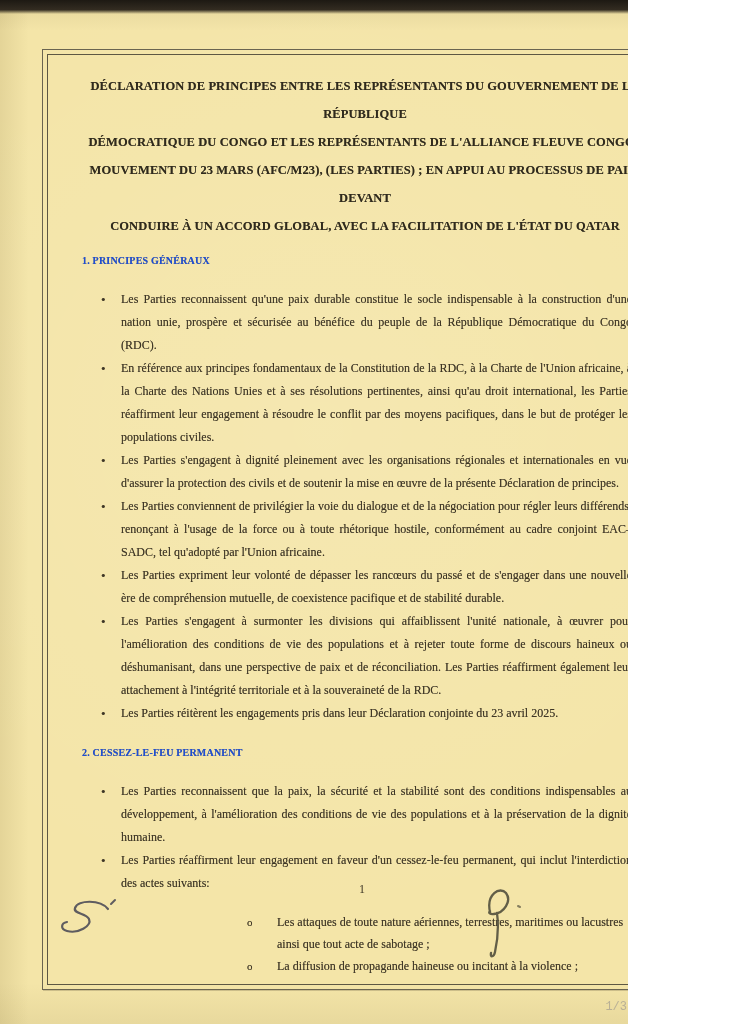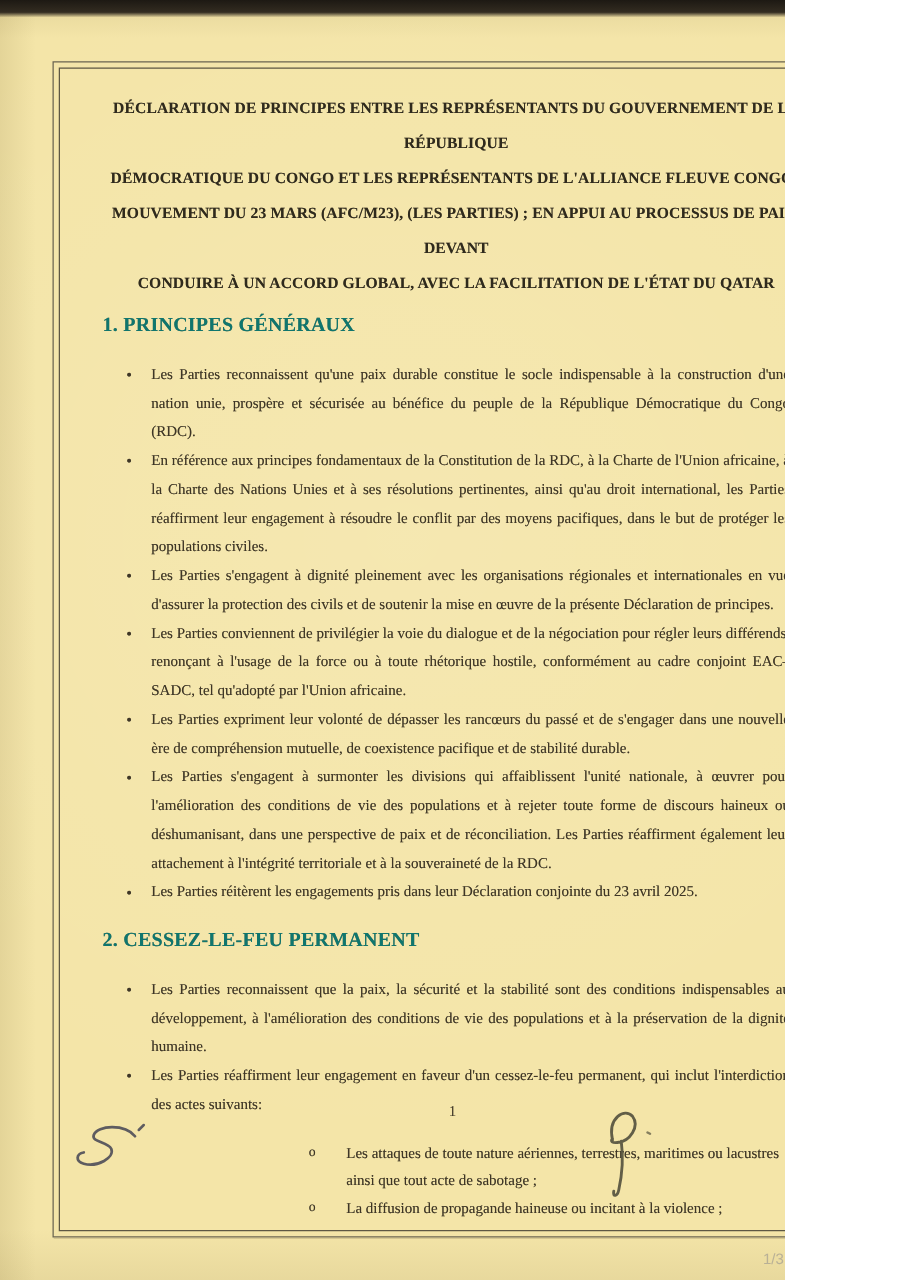--- a/index.html
+++ b/index.html
@@ -30,21 +30,21 @@
   }
   
   .side-strip{
     position:absolute;left:717px;top:0;width:19px;height:1024px;
     background:linear-gradient(90deg,#e9e6da,#fcfcfa 40%);
   }
   
   .corner-mark{
     position:absolute;right:1px;top:1000px;
     font-size:12px;color:rgba(175,168,148,0.85);
-    font-family:Liberation Sans, sans-serif;
+    font-family:Liberation Mono, monospace;
   }
   
   .frame-outer{
     position:absolute;left:42px;top:49px;width:632px;height:941px;
     border:1.5px solid #6a6450;
     box-shadow:1px 1px 0 rgba(90,80,55,0.25);
     box-sizing:border-box;
   }
   .frame-inner{
     position:absolute;left:4px;top:4px;right:4px;bottom:4px;
@@ -53,21 +53,21 @@
   
   .content{
     position:absolute;left:82px;top:72px;width:566px;
     color:#3e3626;
     font-size:12px;line-height:23px;
     text-shadow:0 0 0.5px rgba(62,54,38,0.55);
   }
   .title{ text-align:center; font-weight:bold; color:#2f2a1d;
     font-size:12.5px; line-height:28px; letter-spacing:0.1px; margin-bottom:9px;}
   h2{
-    font-size:16px;line-height:23px;color:#0f766e;
+    font-size:10px;line-height:23px;color:#1d4ed8;
     margin:0 0 6px 0;letter-spacing:0.2px;
   }
   h2.sec2{ margin-top:9px; }
   ul{ list-style:none;margin:16px;padding:0; }
   ul.main > li{ position:relative;padding-left:23px;text-align:justify; }
   ul.main > li::before{
     content:"\2022"; position:absolute; left:3px; top:0; font-size:13px; color:#3e3626;
   }
   ul.sub{ margin-left:163px; width:382px; }
   ul.sub > li{ position:relative;padding-left:32px;text-align:left;line-height:22px; }

